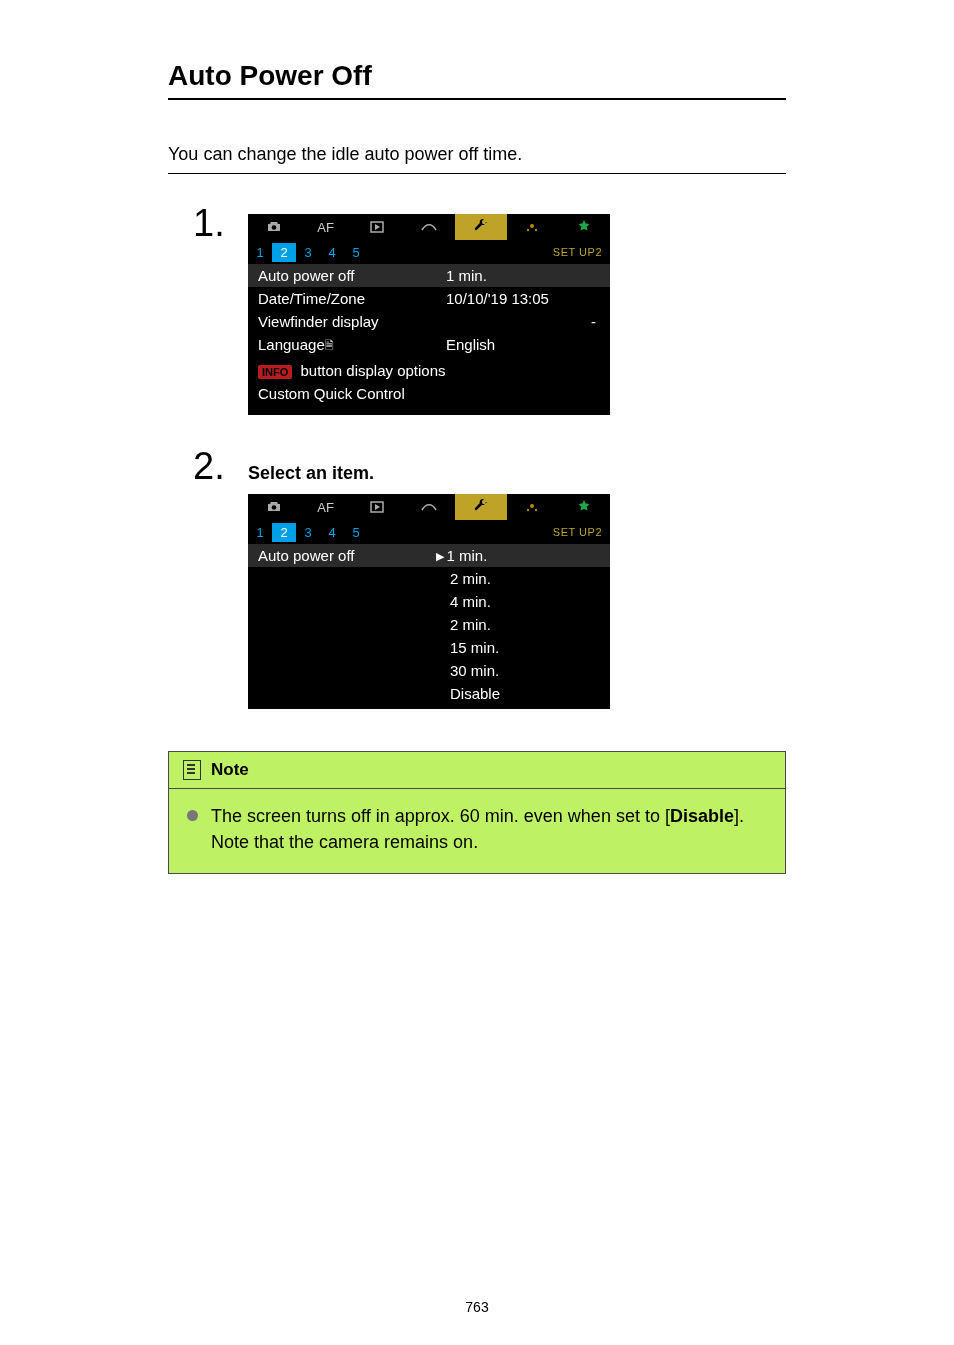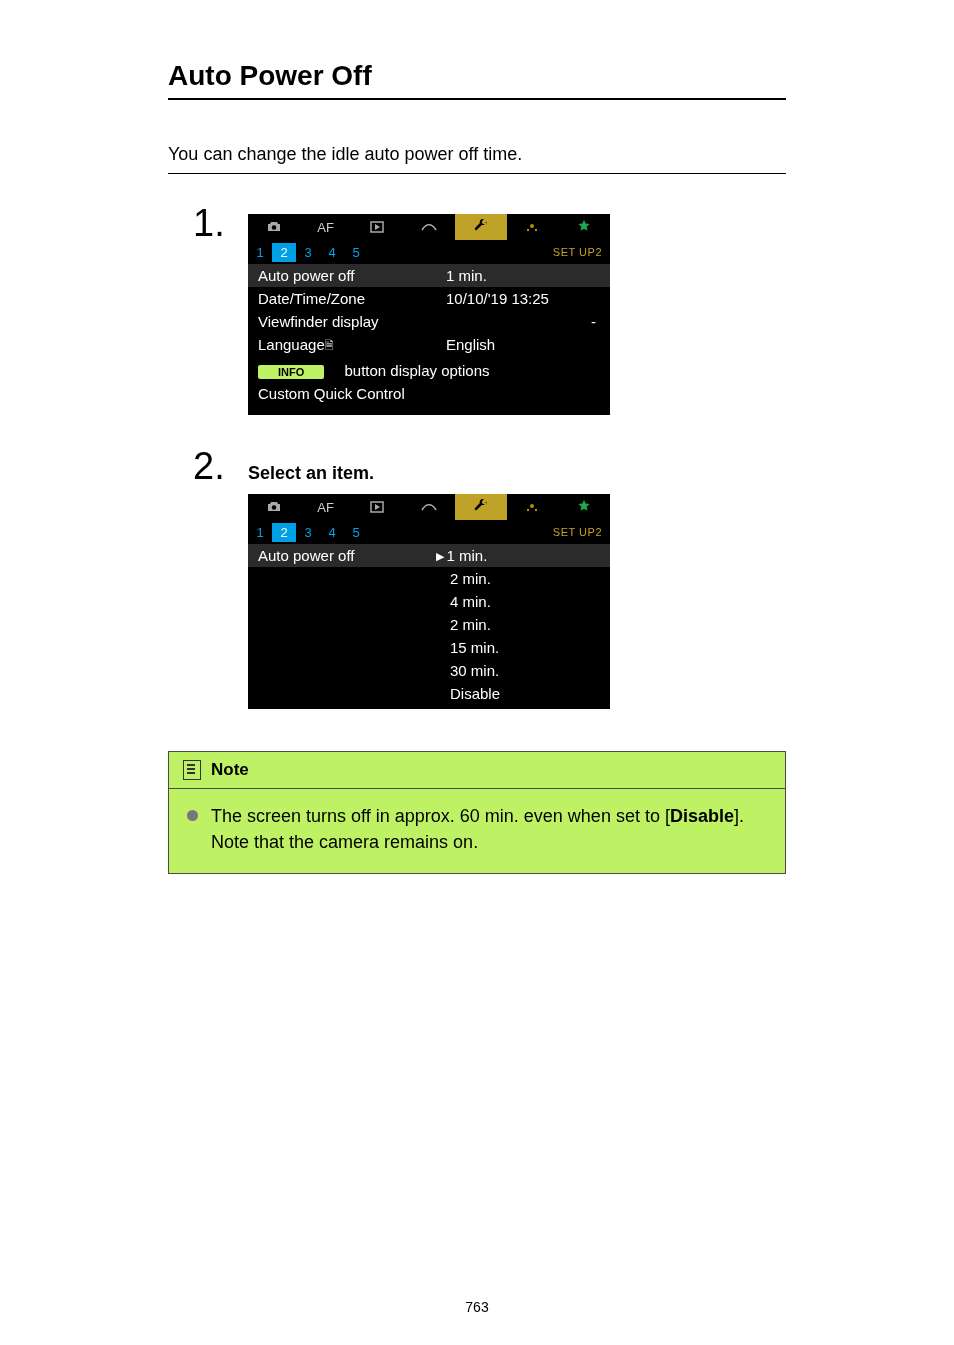--- a/index.html
+++ b/index.html
@@ -124,27 +124,27 @@
   }
   .row .lbl { flex: 0 0 188px; }
   .row .val { flex: 1; }
   .row.highlight {
     background: #2b2b2b;
   }
   .row.highlight .lbl,
   .row.highlight .val { color: #fff; }
   .info-box {
     display: inline-block;
-    background: #bef264;
+    background: #b91c1c;
     color: #000;
     font-size: 11px;
     font-weight: bold;
-    padding: 0 20px;
+    padding: 0 4px;
     border-radius: 2px;
-    margin-right: 16px;
+    margin-right: 4px;
     line-height: 14px;
   }
   .info-row { padding: 3px 10px; }
   .plain-row { padding: 3px 10px; }
 
   
   .opt-row {
     display: flex;
     padding: 3px 10px;
   }
@@ -295,21 +295,21 @@
           <div class="subtab">5</div>
           <div class="setup-label">SET UP2</div>
         </div>
         <div class="menu-rows">
           <div class="row highlight">
             <span class="lbl">Auto power off</span>
             <span class="val">1 min.</span>
           </div>
           <div class="row">
             <span class="lbl">Date/Time/Zone</span>
-            <span class="val">10/10/'19 13:25</span>
+            <span class="val">10/10/'19 13:05</span>
           </div>
           <div class="row">
             <span class="lbl" style="flex:1">Viewfinder display</span>
             <span style="padding-right:4px;">-</span>
           </div>
           <div class="row">
             <span class="lbl"><span>Language</span><span style="font-size:11px;vertical-align:1px;">🗎</span></span>
             <span class="val">English</span>
           </div>
           <div class="info-row">

